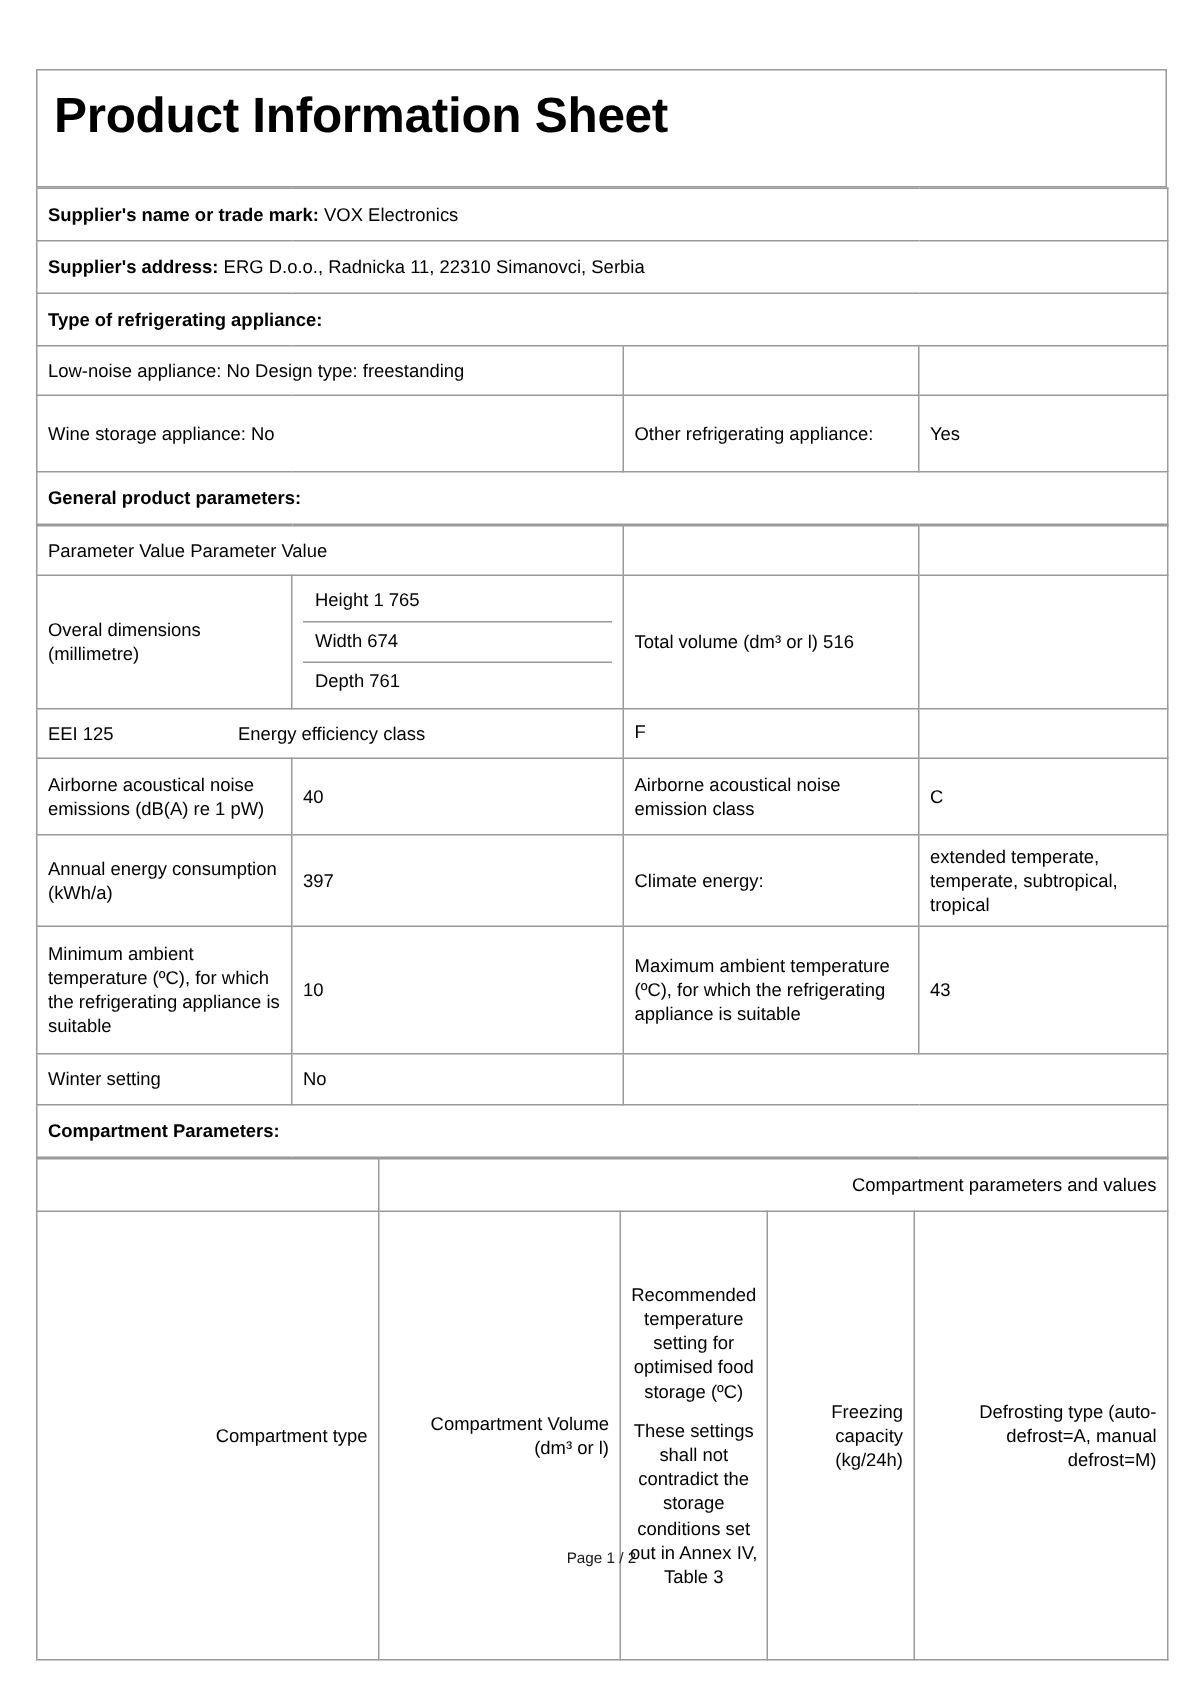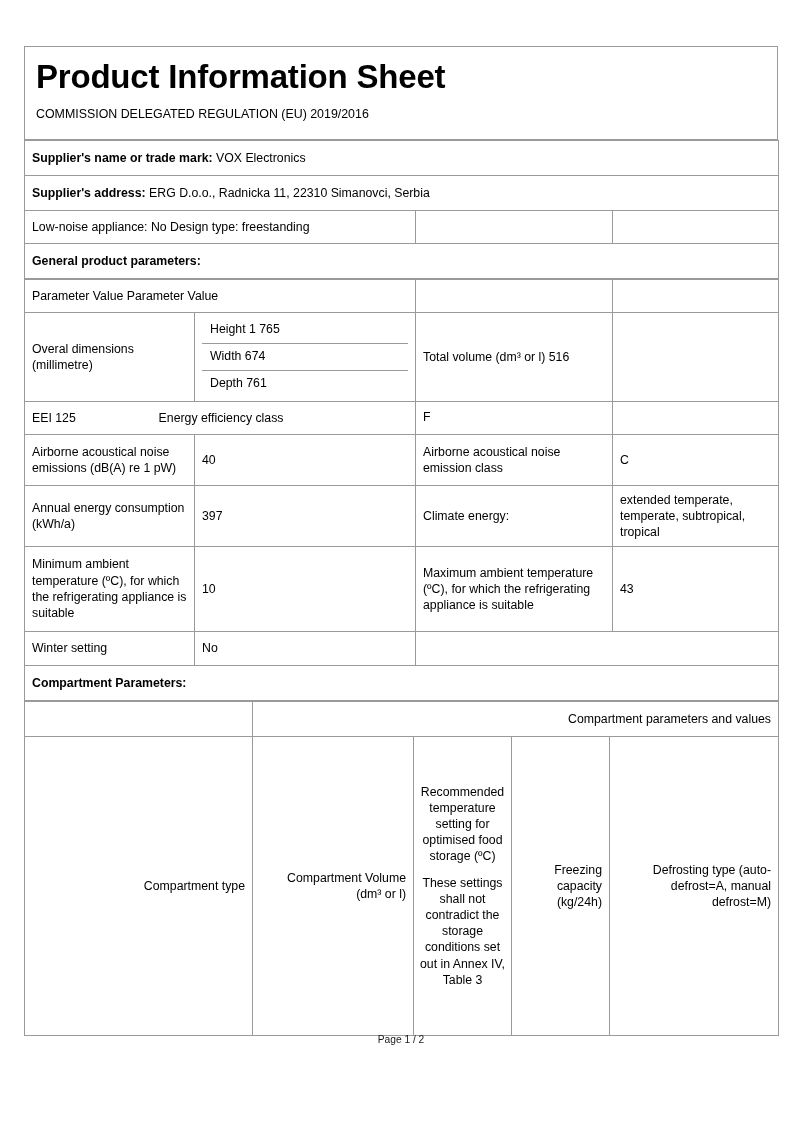--- a/index.html
+++ b/index.html
@@ -104,21 +104,20 @@
 </style>
 </head>
 <body>
 
 <div class="page">
 
   <div class="sheet">
 
     <div class="titleblock">
       <div class="title">Product Information Sheet</div>
-      <div class="subtitle">COMMISSION DELEGATED REGULATION (EU) 2019/2016</div>
     </div>
 
     <table class="doc">
       <colgroup>
         <col style="width:170px">
         <col style="width:221px">
         <col style="width:197px">
         <col style="width:166px">
       </colgroup>
       <tbody>
@@ -128,23 +127,31 @@
             <span>VOX Electronics</span>
           </td>
         </tr>
         <tr>
           <td colspan="4" style="height:26px">
             <span style="font-weight:bold">Supplier's address:</span>
             <span>ERG D.o.o., Radnicka 11, 22310 Simanovci, Serbia</span>
           </td>
         </tr>
         <tr>
+          <td colspan="4" class="b" style="height:26px">Type of refrigerating appliance:</td>
+        </tr>
+        <tr>
           <td colspan="2" style="height:24px">Low-noise appliance: No Design type: freestanding</td>
           <td></td>
           <td></td>
+        </tr>
+        <tr>
+          <td colspan="2" style="height:42px">Wine storage appliance: No</td>
+          <td>Other refrigerating appliance:</td>
+          <td>Yes</td>
         </tr>
         <tr>
           <td colspan="4" class="b" style="height:26px">General product parameters:</td>
         </tr>
       </tbody>
     </table>
 
     <table class="doc">
       <colgroup>
         <col style="width:170px">

